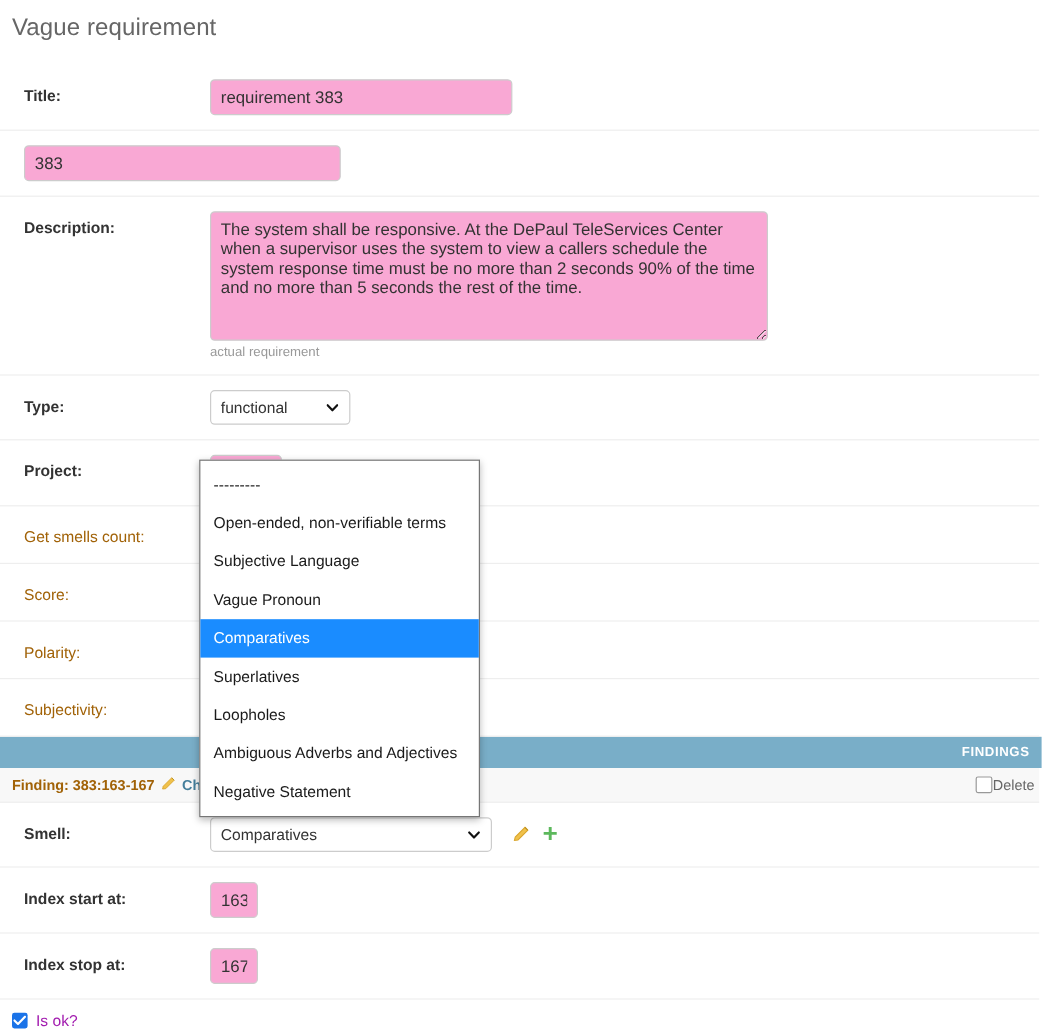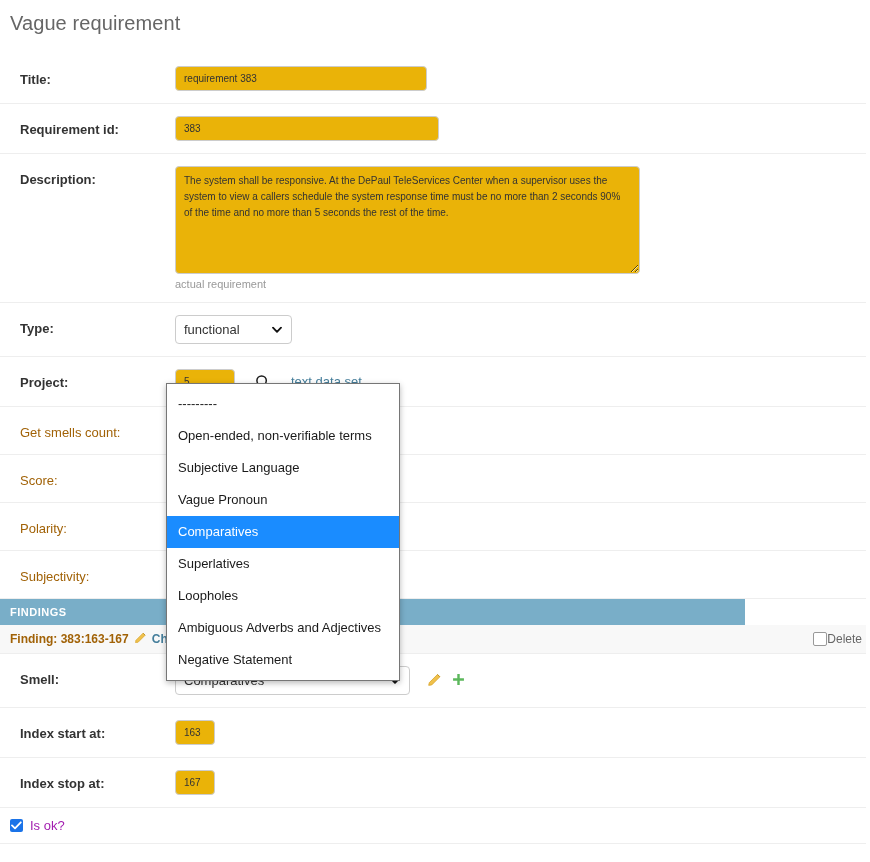--- a/index.html
+++ b/index.html
@@ -53,27 +53,27 @@
     color: #a16207;
   }
   .row-field {
     flex: 1 1 auto;
     position: relative;
   }
 
   
   .txt {
     font-family: "Liberation Sans", sans-serif;
-    font-size: 10px;
+    font-size: 14px;
     color: #333333;
     border: 1px solid #cccccc;
     border-radius: 4px;
     padding: 6px 8px;
     box-sizing: border-box;
-    background: #eab308;
+    background: #f9a8d4;
     outline: none;
   }
   .txt-title { width: 252px; }
   .txt-id { width: 264px; }
   .txt-small { width: 40px; }
   .txt-project { width: 60px; }
 
   textarea.txt-desc {
     width: 465px;
     height: 108px;
@@ -138,21 +138,22 @@
 
   
   .findings-header {
     background: #79aec8;
     color: #ffffff;
     font-size: 11px;
     font-weight: bold;
     letter-spacing: 0.5px;
     padding: 7px 10px;
     box-sizing: border-box;
-    width: 745px;
+    width: 868px;
+    text-align: right;
   }
   .finding-bar {
     background: #f8f8f8;
     border-bottom: 1px solid #eeeeee;
     padding: 6px 10px;
     box-sizing: border-box;
     width: 866px;
     display: flex;
     align-items: center;
     justify-content: space-between;
@@ -250,21 +251,20 @@
 <div class="form-area">
 
   <div class="row">
     <div class="row-label">Title:</div>
     <div class="row-field">
       <input class="txt txt-title" type="text" value="requirement 383" style="">
     </div>
   </div>
 
   <div class="row">
-    <div class="row-label">Requirement id:</div>
     <div class="row-field">
       <input class="txt txt-id" type="text" value="383" style="">
     </div>
   </div>
 
   <div class="row">
     <div class="row-label">Description:</div>
     <div class="row-field">
       <textarea class="txt txt-desc" style="">The system shall be responsive. At the DePaul TeleServices Center when a supervisor uses the system to view a callers schedule the system response time must be no more than 2 seconds 90% of the time and no more than 5 seconds the rest of the time.</textarea>
       <span class="help-text">actual requirement</span>

